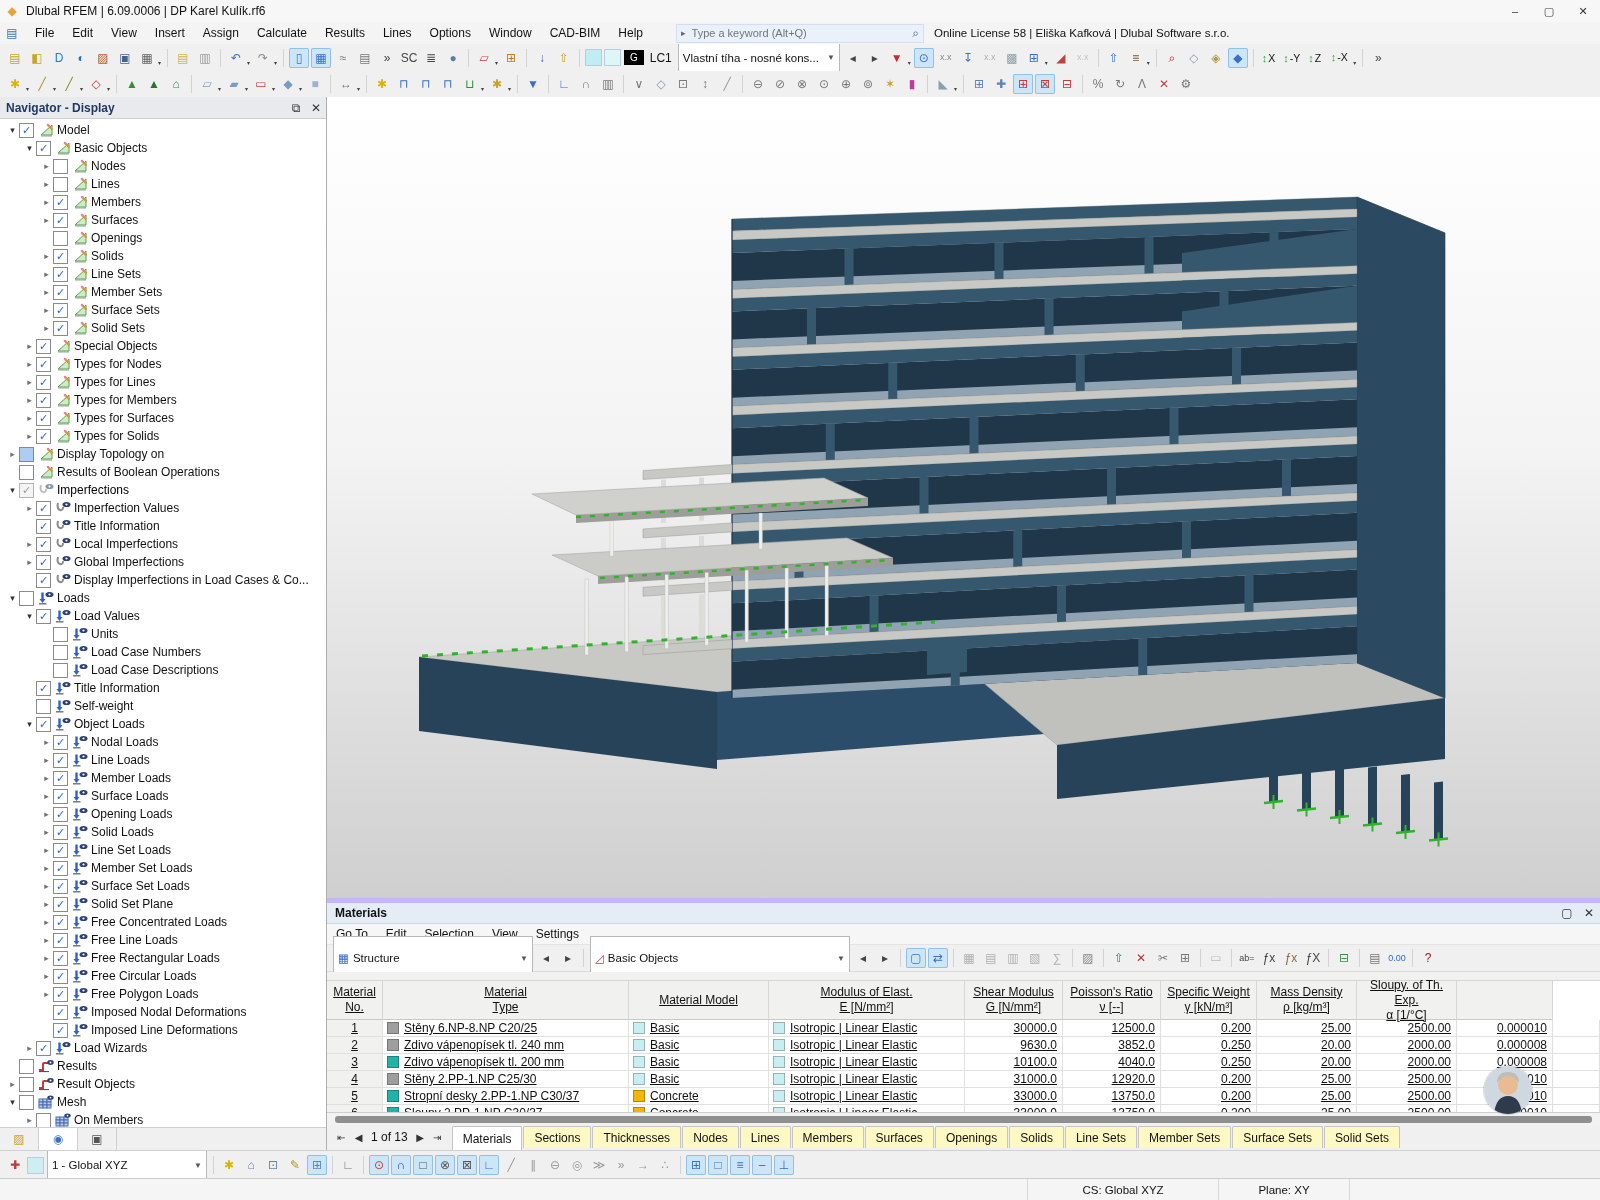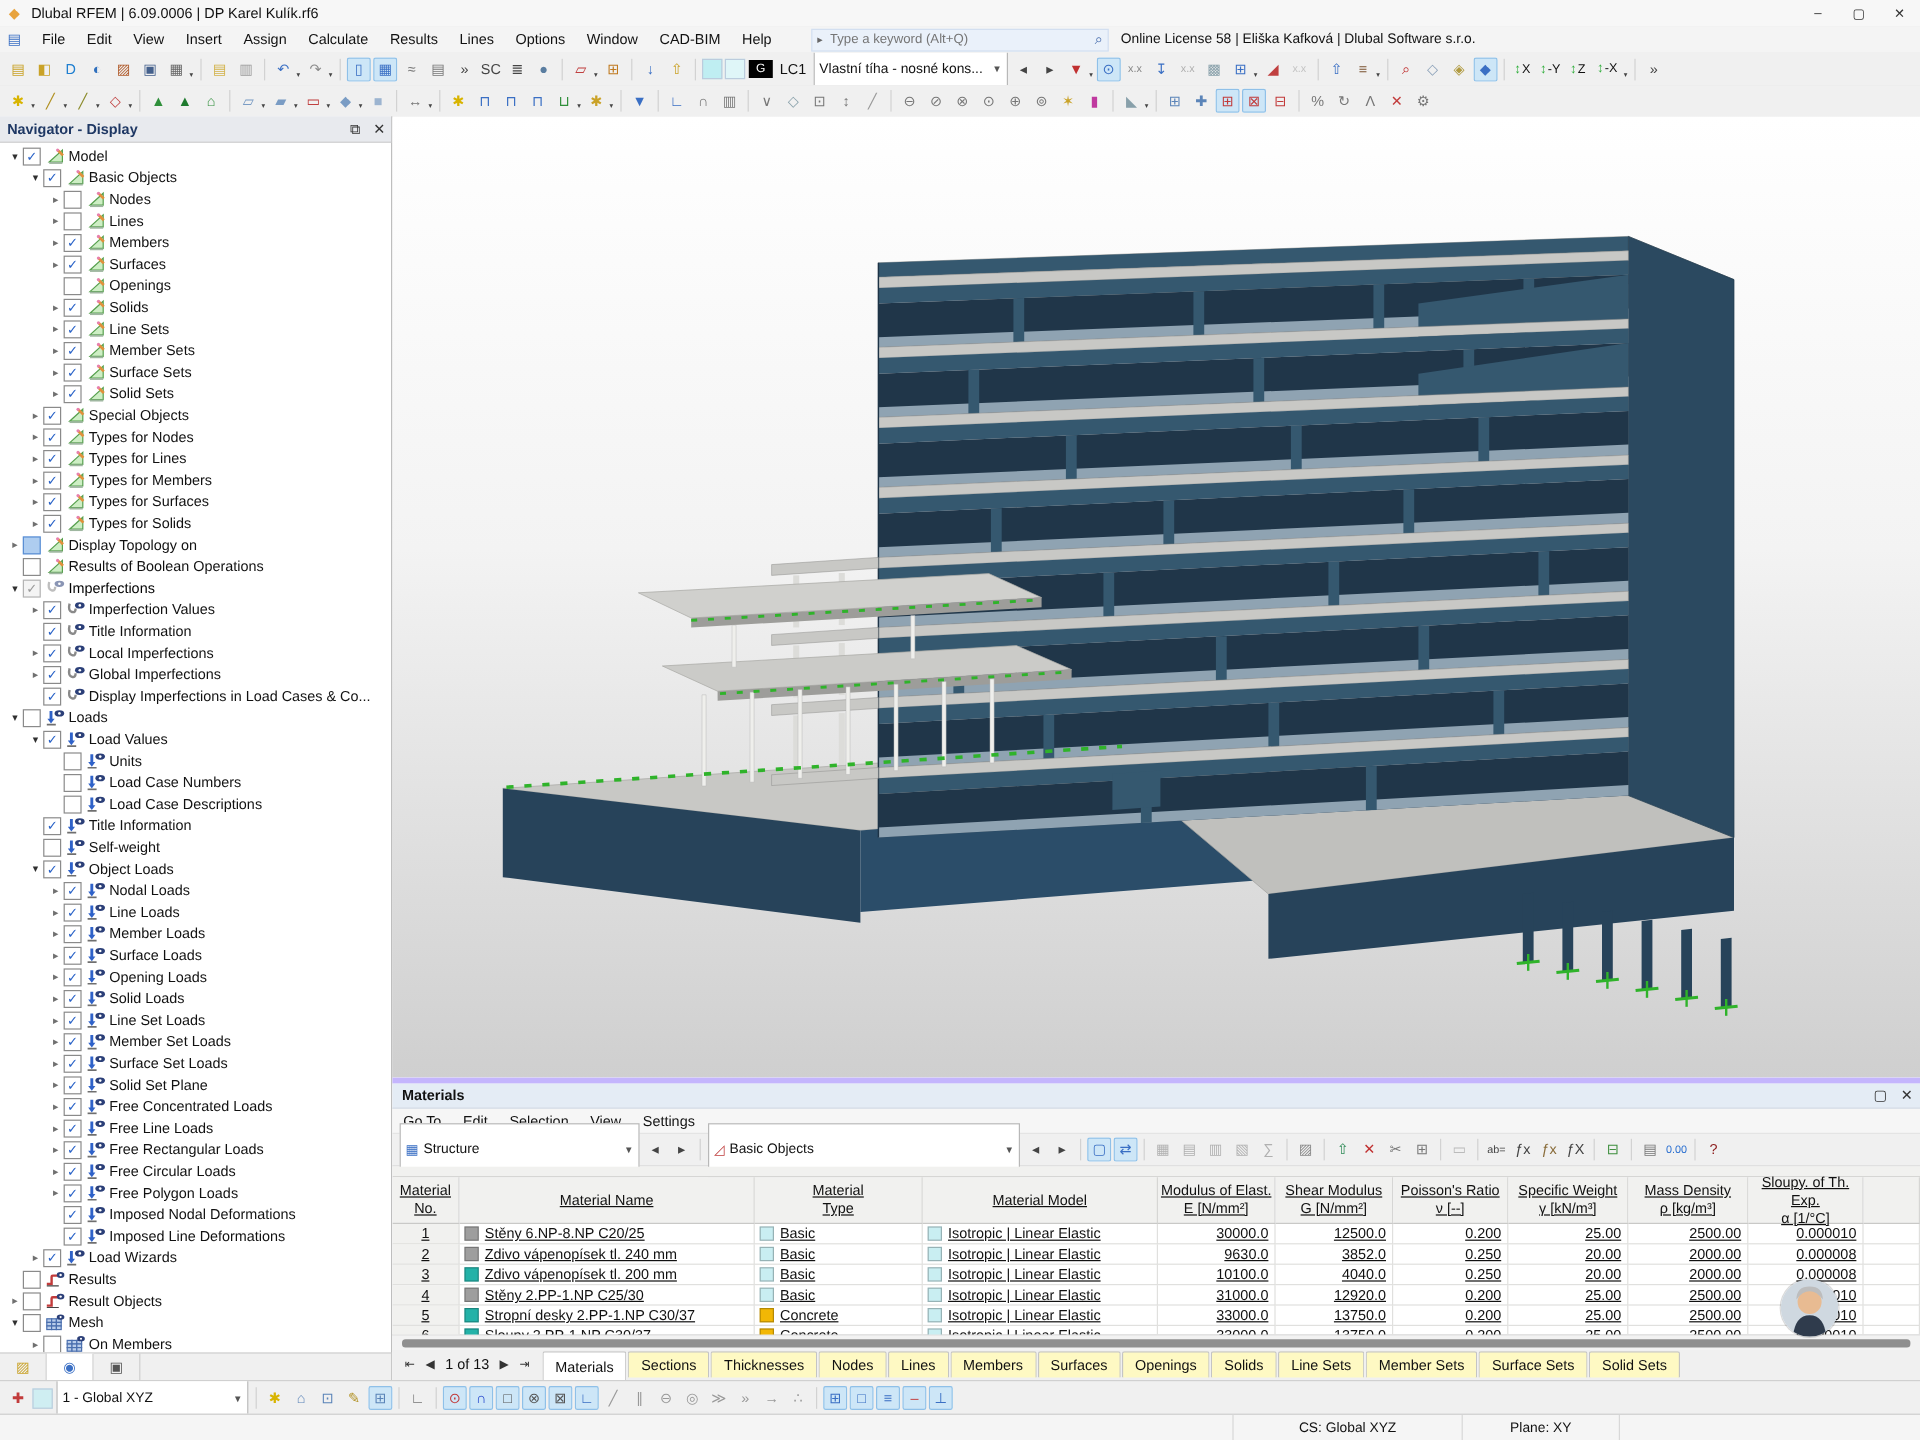--- a/index.html
+++ b/index.html
@@ -1247,23 +1247,20 @@
         <span class="tb-icon" style="color: rgb(139, 26, 26);">?</span>
       </div>
     <div class="mt-wrap">
       <div class="mt-strip"></div>
       <div class="mt-row mt-head" id="mt-head">
           <div class="cell">
             <div>Material</div>
             <div>No.</div>
           </div>
           <div class="cell">
-            <div>Material Name</div>
-          </div>
-          <div class="cell">
             <div>Material</div>
             <div>Type</div>
           </div>
           <div class="cell">
             <div>Material Model</div>
           </div>
           <div class="cell">
             <div>Modulus of Elast.</div>
             <div>E [N/mm²]</div>
           </div>

